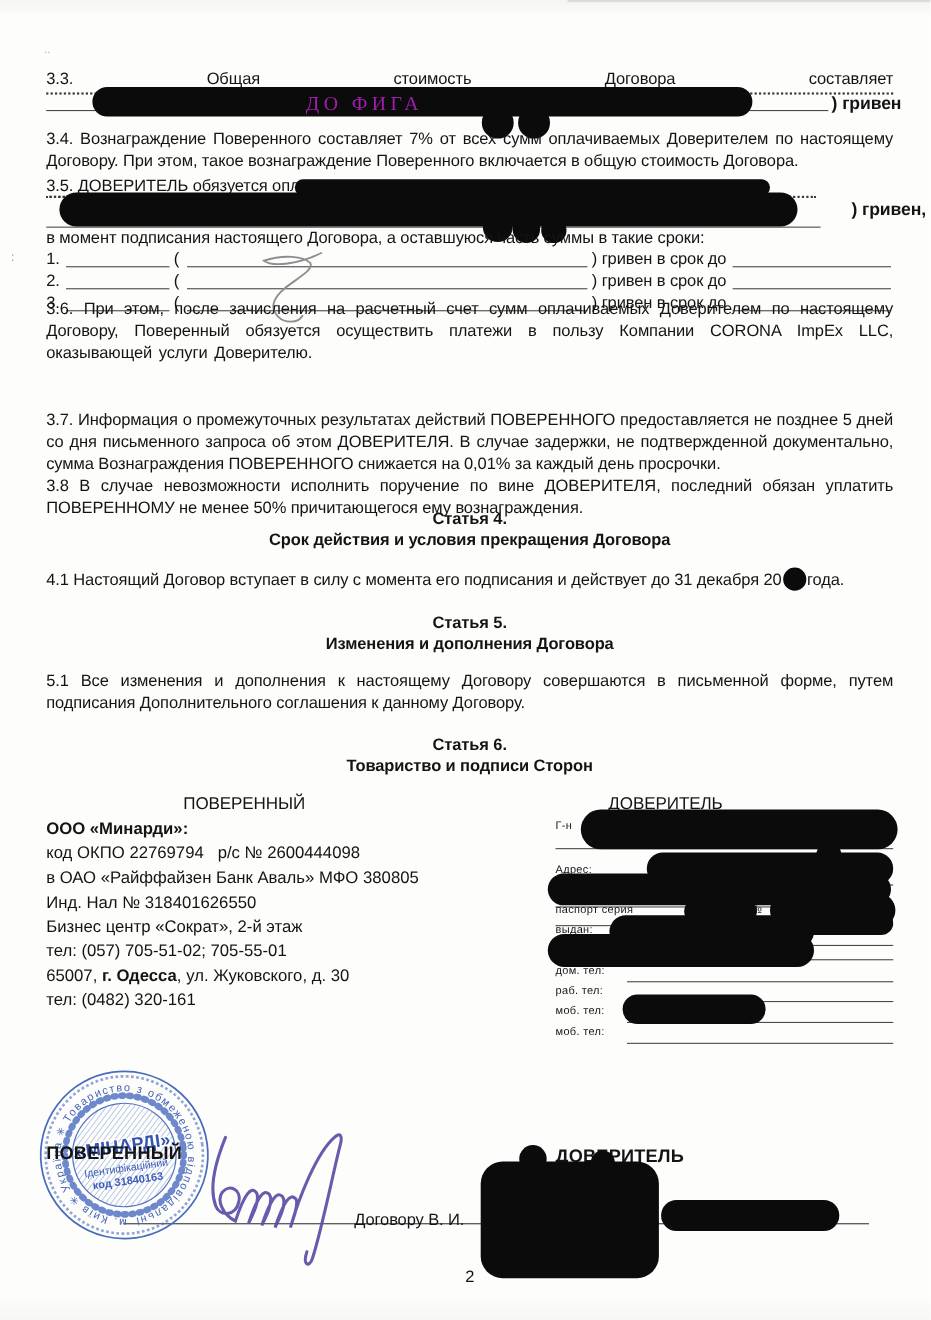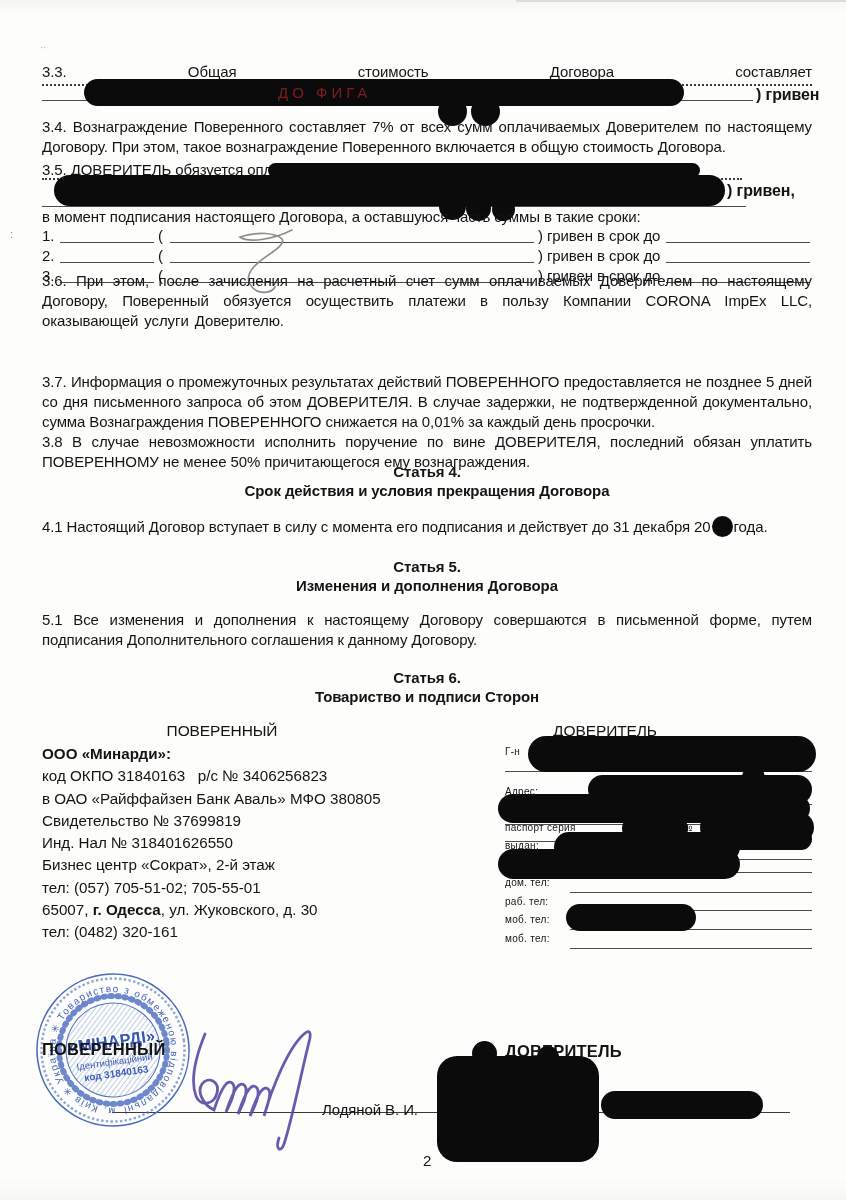--- a/index.html
+++ b/index.html
@@ -12,21 +12,21 @@
   .t{font-size:15px;line-height:20px;letter-spacing:-0.1px;}
   .b{font-weight:bold;}
   .just{text-align:justify;text-align-last:left;}
   .center{text-align:center;}
   .red{position:absolute;background:#0b0b0b;}
   .pill{border-radius:16px;}
   .circ{border-radius:50%;}
   .line{position:absolute;border-bottom:1.6px solid #4a4a4a;}
   .dotline{position:absolute;border-bottom:2px dotted #3a3a3a;}
   .spread{display:flex;justify-content:space-between;}
-  .whitemono{font-family:Liberation Sans, sans-serif;color:#7f1d1d;font-size:15px;letter-spacing:4px;}
+  .whitemono{font-family:Liberation Serif, serif;color:#a21caf;font-size:18px;letter-spacing:4px;}
   .reqline{white-space:pre-wrap;font-size:15.2px;line-height:22.3px;}
   .plabel{font-size:10px;letter-spacing:.3px;}
   .dot-redact{display:inline-block;width:21px;height:21px;border-radius:50%;background:#0b0b0b;vertical-align:-5px;margin:0 1px;}
   .pagecorner{position:absolute;top:0;right:0;width:330px;height:2px;background:#c6c6c2;opacity:.55;}
   .speck{position:absolute;color:#8c8c8c;font-size:11px;}
   svg{display:block;}
 </style>
 </head>
 <body>
 
@@ -54,21 +54,21 @@
 <div class="a t" style="left:42px;top:160px;">
   <span style="border-bottom:2px dotted #3a3a3a;padding-right:8px;">3.5. ДОВЕРИТЕЛЬ обязуется оплатить</span>
 </div>
 <div class="dotline" style="left:42px;top:158px;width:700px;height:20px;"></div>
 <div class="line" style="left:42px;top:184px;width:704px;height:22px;"></div>
 <div class="red circ" style="left:439px;top:193px;width:27px;height:27px;"></div>
 <div class="red circ" style="left:466px;top:196px;width:25px;height:25px;"></div>
 <div class="red circ" style="left:492px;top:198px;width:23px;height:23px;"></div>
 <div class="red pill" style="left:268px;top:163px;width:432px;height:15px;border-radius:8px;"></div>
 <div class="red pill" style="left:54px;top:175px;width:671px;height:31px;"></div>
-<div class="a t b" style="left:727px;top:181px;font-size:16px;">) гривен,</div>
+<div class="a t b" style="left:774px;top:181px;font-size:16px;">) гривен,</div>
 <div class="a t" style="left:42px;top:207px;width:770px;">в момент подписания настоящего Договора, а оставшуюся часть суммы в такие сроки:</div>
 
 <div class="a t" style="left:42px;top:226px;">1.</div>
 <div class="line" style="left:60px;top:226px;width:94px;height:16px;"></div>
 <div class="a t" style="left:158px;top:226px;">(</div>
 <div class="line" style="left:170px;top:226px;width:364px;height:16px;"></div>
 <div class="a t" style="left:538px;top:226px;">) гривен в срок до</div>
 <div class="line" style="left:666px;top:226px;width:144px;height:16px;"></div>
 
 <div class="a t" style="left:42px;top:246px;">2.</div>
@@ -102,23 +102,22 @@
 <div class="a t b center" style="left:42px;top:557px;width:770px;">Статья 5.</div>
 <div class="a t b center" style="left:42px;top:576px;width:770px;">Изменения и дополнения Договора</div>
 <div class="a t just" style="left:42px;top:610px;width:770px;">5.1  Все изменения и дополнения к настоящему Договору совершаются в письменной форме, путем подписания Дополнительного соглашения к данному Договору.</div>
 
 <div class="a t b center" style="left:42px;top:668px;width:770px;">Статья 6.</div>
 <div class="a t b center" style="left:42px;top:687px;width:770px;">Товариство и подписи Сторон</div>
 
 <div class="a t center" style="left:42px;top:721px;width:360px;font-size:15.5px;">ПОВЕРЕННЫЙ</div>
 <div class="a" style="left:42px;top:743px;width:420px;">
   <div class="reqline"><span class="b">ООО «Минарди»:</span></div>
-  <div class="reqline"><span>код ОКПО 31840163   р/с № 3406256823</span></div>
+  <div class="reqline"><span>код ОКПО 22769794   р/с № 2600444098</span></div>
   <div class="reqline"><span>в ОАО «Райффайзен Банк Аваль» МФО 380805</span></div>
-  <div class="reqline"><span>Свидетельство № 37699819</span></div>
   <div class="reqline"><span>Инд. Нал № 318401626550</span></div>
   <div class="reqline"><span>Бизнес центр «Сократ», 2-й этаж</span></div>
   <div class="reqline"><span>тел: (057) 705-51-02; 705-55-01</span></div>
   <div class="reqline"><span>65007, </span><span class="b">г. Одесса</span><span>, ул. Жуковского, д. 30</span></div>
   <div class="reqline"><span>тел: (0482) 320-161</span></div>
 </div>
 
 <div class="a t center" style="left:505px;top:721px;width:200px;font-size:15.5px;">
   <span style="border-bottom:1.5px solid #333;padding:0 4px 1px;">ДОВЕРИТЕЛЬ</span>
 </div>
@@ -184,21 +183,21 @@
   <g fill="none" stroke="#5b4da6" stroke-width="2.8" stroke-linecap="round" opacity="0.92">
     <path d="M23,12 C14,34 8,58 14,74 C18,85 32,83 35,71 C38,59 26,54 20,62 C15,69 20,82 32,88
              C40,64 46,56 51,62 C55,68 48,82 44,90
              C52,66 58,58 63,64 C67,70 60,84 56,92
              C64,68 70,60 75,66 C79,72 72,86 68,94
              C76,70 82,62 87,68 C90,73 84,87 82,94
              C90,66 106,26 122,12 C127,7 130,10 127,20 C120,48 110,98 102,122 C99,131 93,128 97,116"></path>
   </g>
 </svg>
 
-<div class="a t" style="left:322px;top:1100px;">Лодяной В. И.</div>
+<div class="a t" style="left:322px;top:1100px;">Договору В. И.</div>
 
 <div class="a b" style="left:505px;top:1042px;font-size:16.5px;letter-spacing:.2px;">ДОВЕРИТЕЛЬ</div>
 <div class="red circ" style="left:472px;top:1041px;width:25px;height:25px;"></div>
 <div class="red circ" style="left:537px;top:1046px;width:22px;height:22px;"></div>
 <div class="red" style="left:437px;top:1056px;width:162px;height:106px;border-radius:20px;"></div>
 <div class="red pill" style="left:601px;top:1091px;width:162px;height:28px;border-radius:14px;"></div>
 
 <div class="a t center" style="left:412px;top:1151px;width:30px;">2</div>
 
 </body></html>

